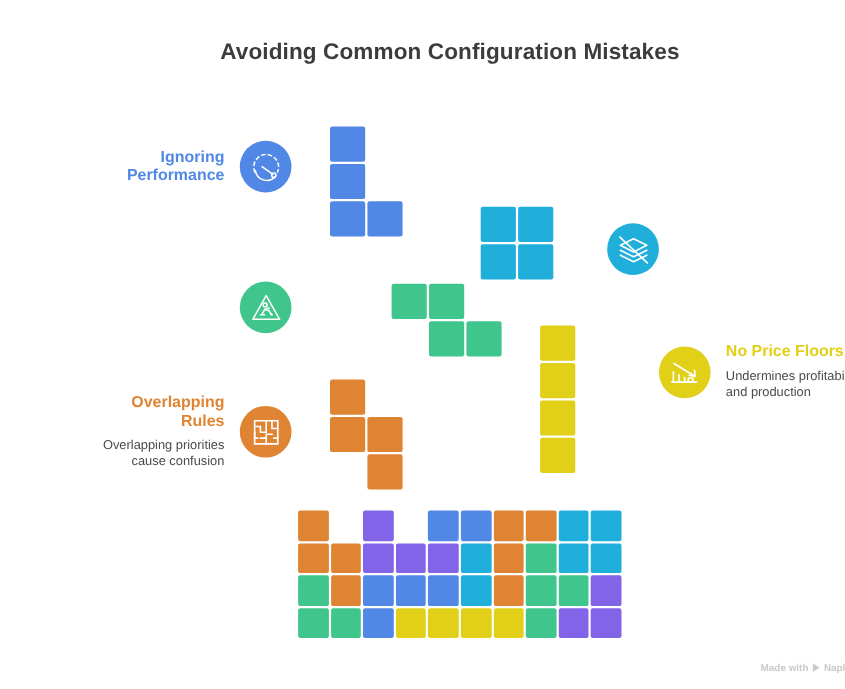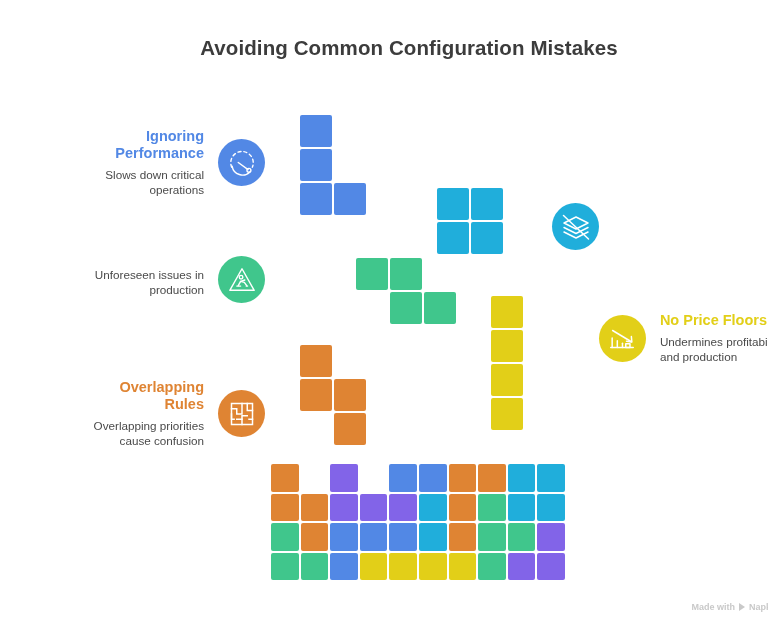--- a/index.html
+++ b/index.html
@@ -108,49 +108,45 @@
 
 <div id="stage">
 
   <div class="title">Avoiding Common Configuration Mistakes</div>
 
   <div id="items-layer">
       <div class="item left" style="left: 55px; top: 128px; width: 185px; justify-content: flex-end;">
         <div class="item-text">
           <div class="item-title" style="color: rgb(82, 136, 229);">Ignoring
 Performance</div>
-          <div class="item-desc">Slows down critical
-operations</div>
         </div>
         <div class="badge" style="background: rgb(82, 136, 229);">
     <svg width="30" height="30" viewBox="0 0 32 32" fill="none" stroke="#ffffff" stroke-width="1.5" stroke-linecap="round">
       <path d="M5 20.5 A12 12 0 1 1 27 20.5" stroke-dasharray="3.2 3.2"></path>
       <path d="M5.5 19.5 A11.2 11.2 0 0 0 24.5 25.5"></path>
       <path d="M12 15.5 L22.5 23"></path>
       <circle cx="23.4" cy="23.8" r="2.1"></circle>
     </svg>
         </div>
       </div>
       <div class="item left" style="left: 55px; top: 256px; width: 185px; justify-content: flex-end;">
         <div class="item-text">
-          <div class="item-desc">Unforeseen issues in
-production</div>
         </div>
         <div class="badge" style="background: rgb(64, 198, 140);">
     <svg width="30" height="30" viewBox="0 0 32 32" fill="none" stroke="#ffffff" stroke-width="1.5" stroke-linejoin="round" stroke-linecap="round">
       <path d="M16 4 L29 27 H3 Z"></path>
       <circle cx="15" cy="13" r="1.9"></circle>
       <path d="M12 22 L14.5 17.5 L18.5 18.5 L21 22"></path>
       <path d="M14.5 17.5 L19 16"></path>
       <path d="M10.5 22.5 h4"></path>
       <path d="M20.5 22.5 h1.5"></path>
     </svg>
         </div>
       </div>
-      <div class="item left" style="left: 55px; top: 379px; width: 185px; justify-content: flex-end;">
+      <div class="item left" style="left: 55px; top: 358px; width: 185px; justify-content: flex-end;">
         <div class="item-text">
           <div class="item-title" style="color: rgb(223, 132, 51);">Overlapping Rules</div>
           <div class="item-desc">Overlapping priorities
 cause confusion</div>
         </div>
         <div class="badge" style="background: rgb(223, 132, 51);">
     <svg width="28" height="28" viewBox="0 0 32 32" fill="none" stroke="#ffffff" stroke-width="1.7" stroke-linecap="square">
       <path d="M4 4 h24 v24 h-24 z"></path>
       <path d="M4 10 h6 v6 h6 v-12"></path>
       <path d="M22 4 v8 h6"></path>

